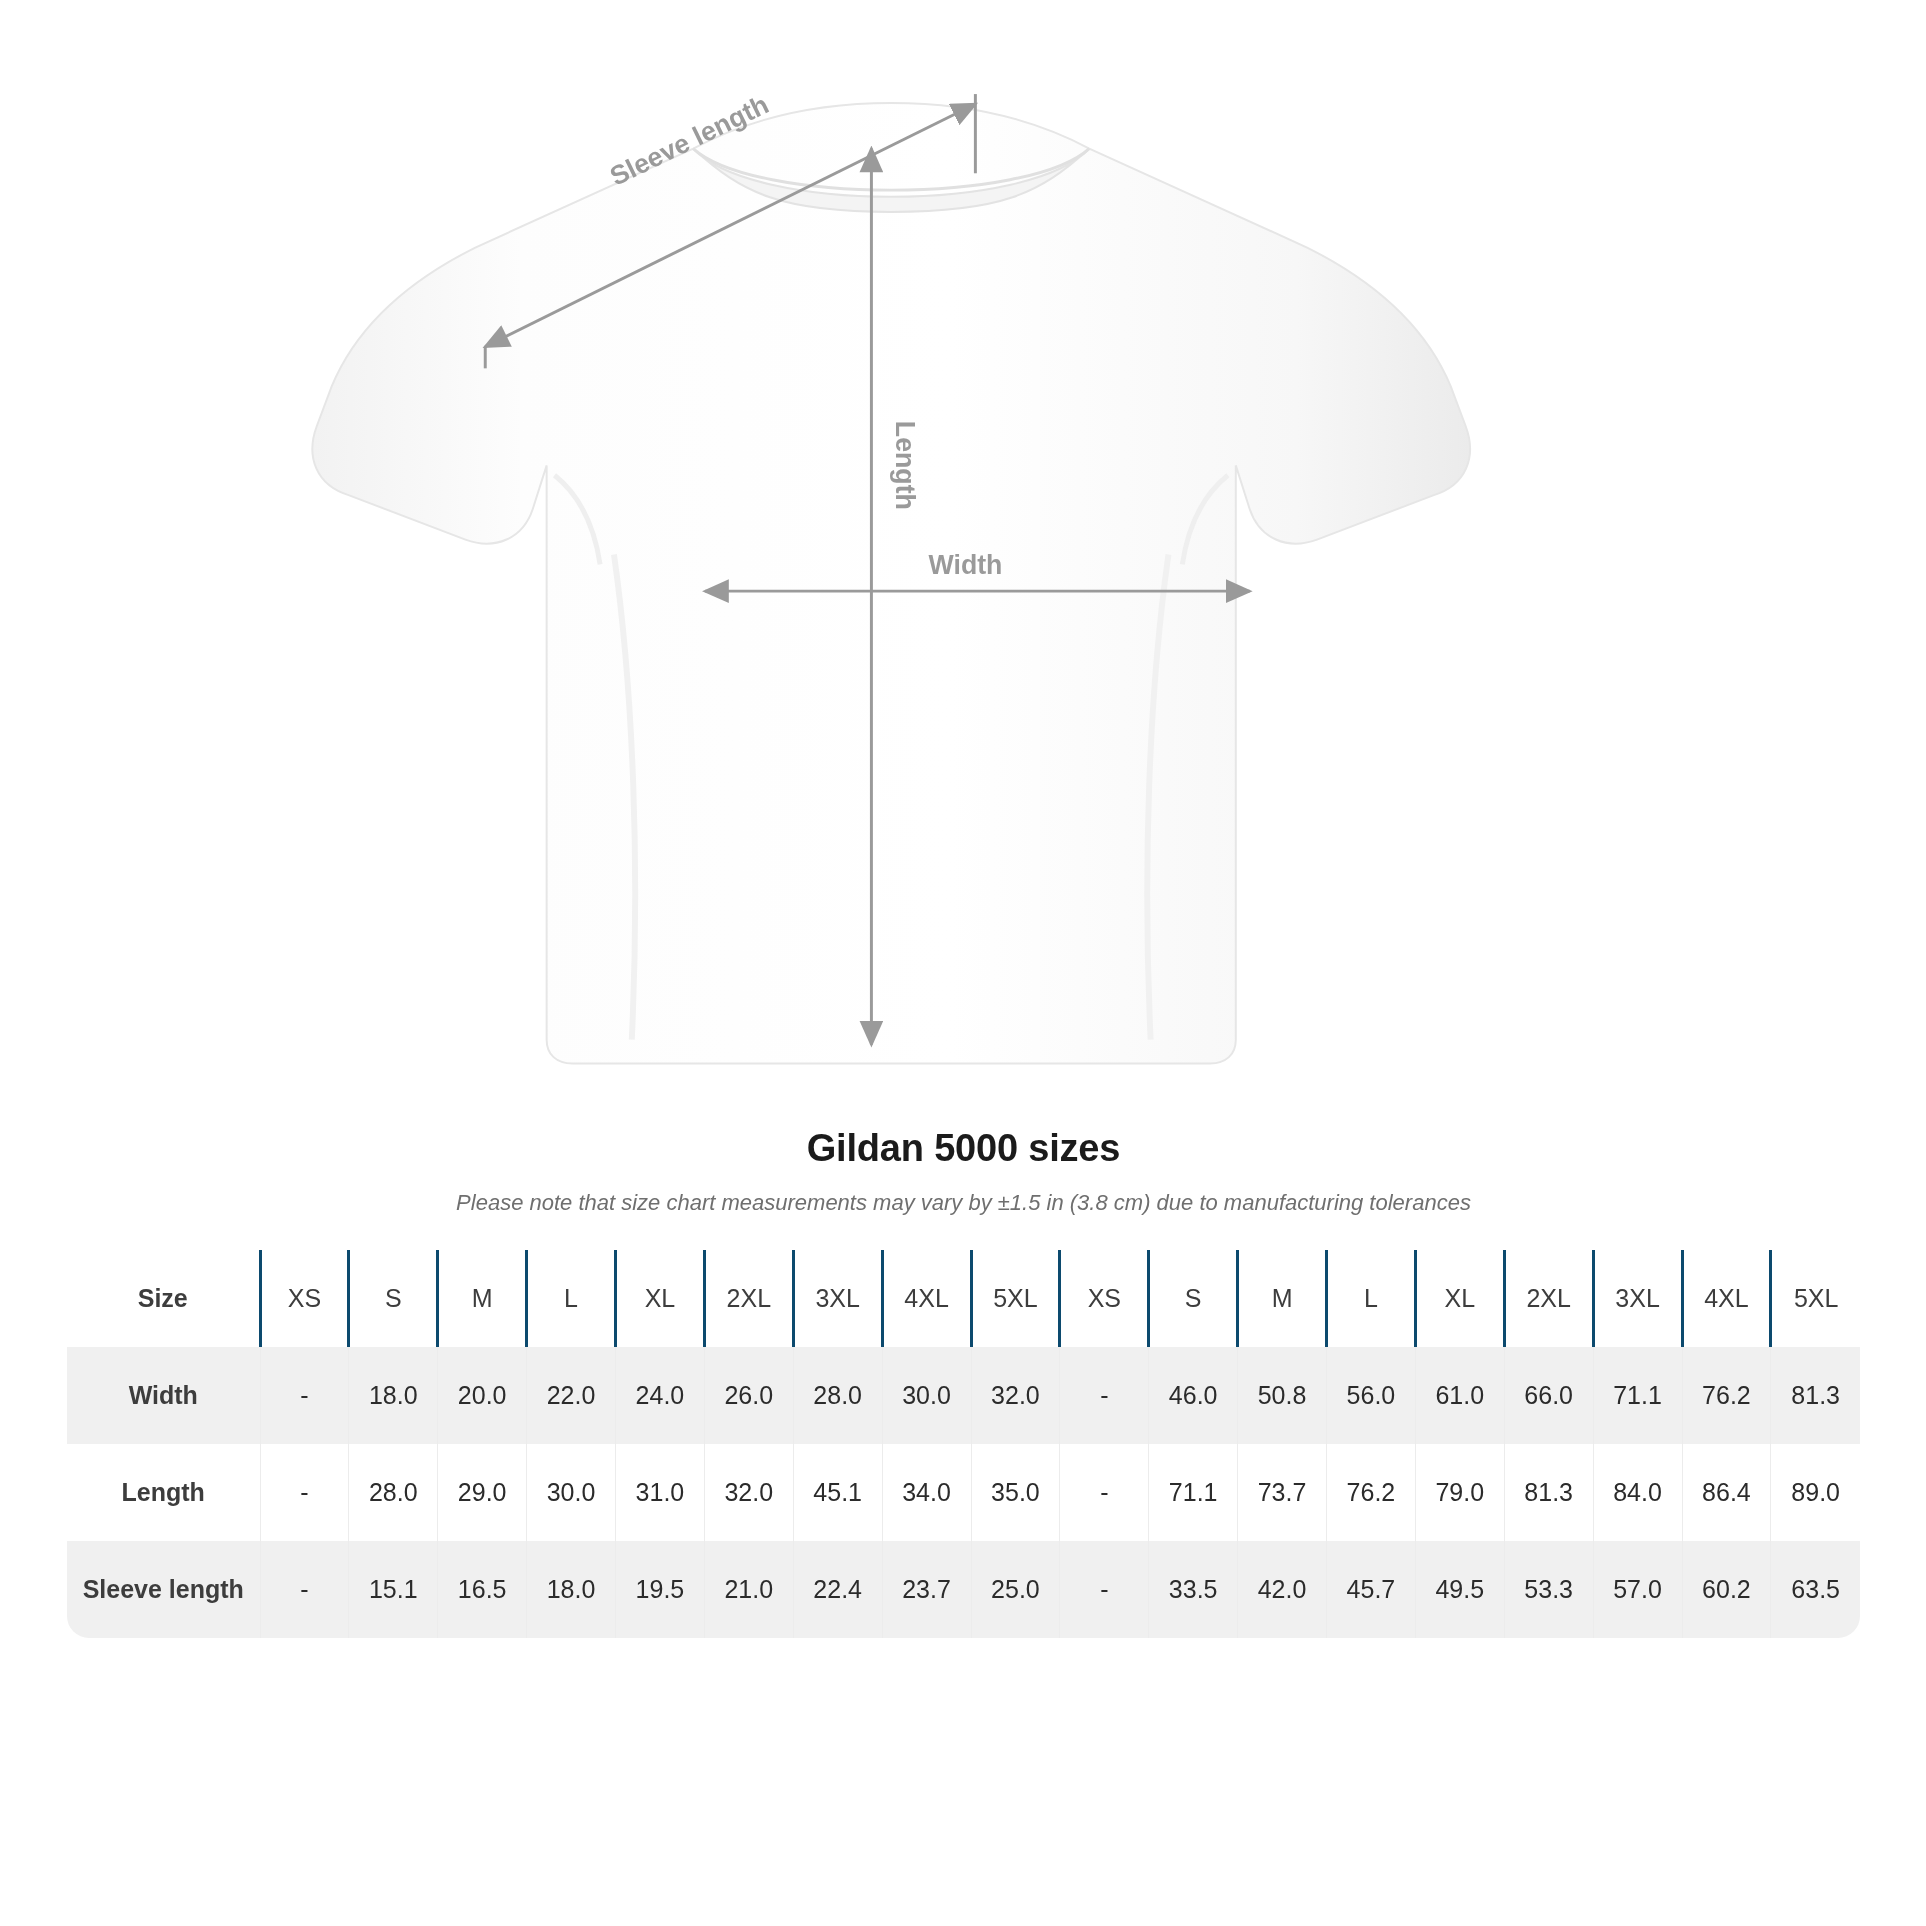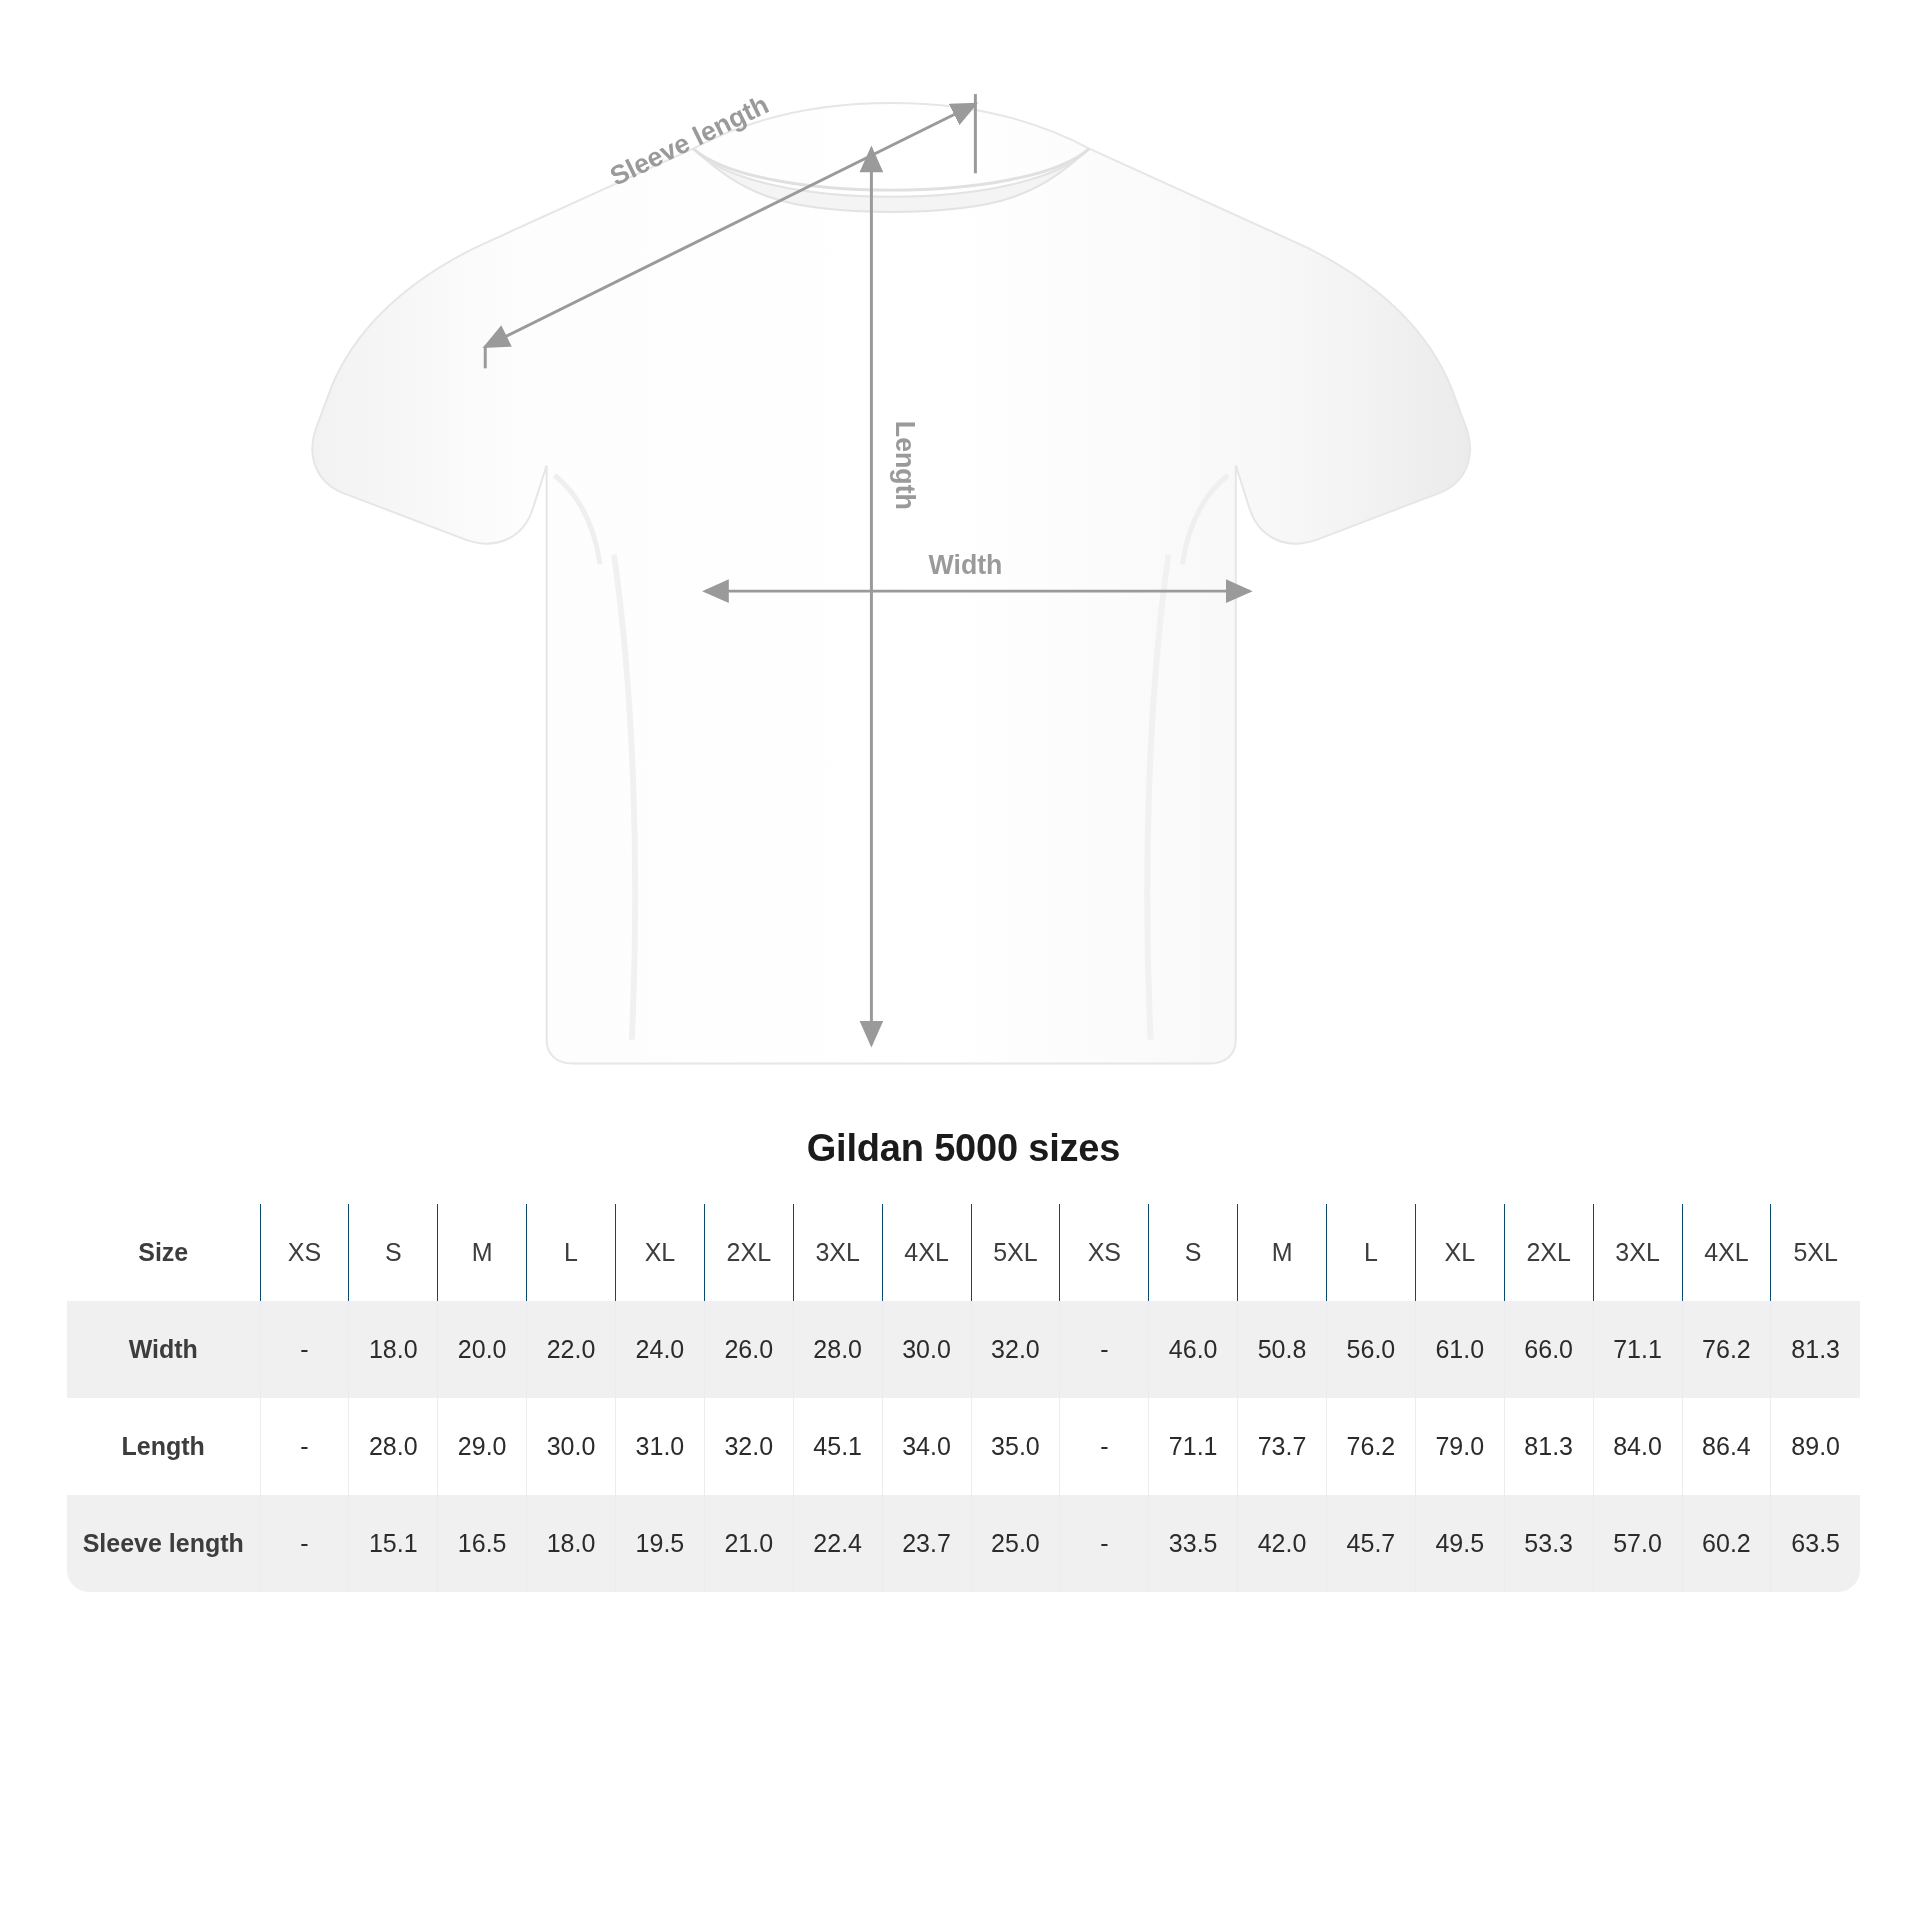--- a/index.html
+++ b/index.html
@@ -89,21 +89,21 @@
     margin-top: 8px;
   }
 
   
   .size-row td {
     background: #ffffff;
     padding: 34px 0;
     font-size: 25px;
     font-weight: bold;
     color: #3d3d3d;
-    border-right: 1px solid #0c4a6e;
+    border-right: 3px solid #0c4a6e;
   }
   .size-row td:last-child { border-right: none; }
   .size-row td.label-cell {
     font-size: 25px;
     font-weight: bold;
     color: #3d3d3d;
   }
 
   
   .data-row td {
@@ -200,20 +200,21 @@
 
       <g>
         <line x1="712" y1="597" x2="1262" y2="597" stroke="#9a9a9a" stroke-width="3" marker-start="url(#arrowStart)" marker-end="url(#arrowEnd)"></line>
         <text x="975" y="580" text-anchor="middle" font-family="Liberation Sans, sans-serif" font-size="27" font-weight="bold" fill="#9a9a9a">Width</text>
       </g>
     </svg>
   </div>
 
   <div class="title-block">
     <div class="chart-title">Gildan 5000 sizes</div>
+    <div class="chart-note">Please note that size chart measurements may vary by ±1.5 in (3.8 cm) due to manufacturing tolerances</div>
   </div>
 
   <div class="table-wrap">
     <table class="size-table">
       <colgroup id="colgroup-holder">
           <col class="first-col">
           <col>
           <col>
           <col>
           <col>

